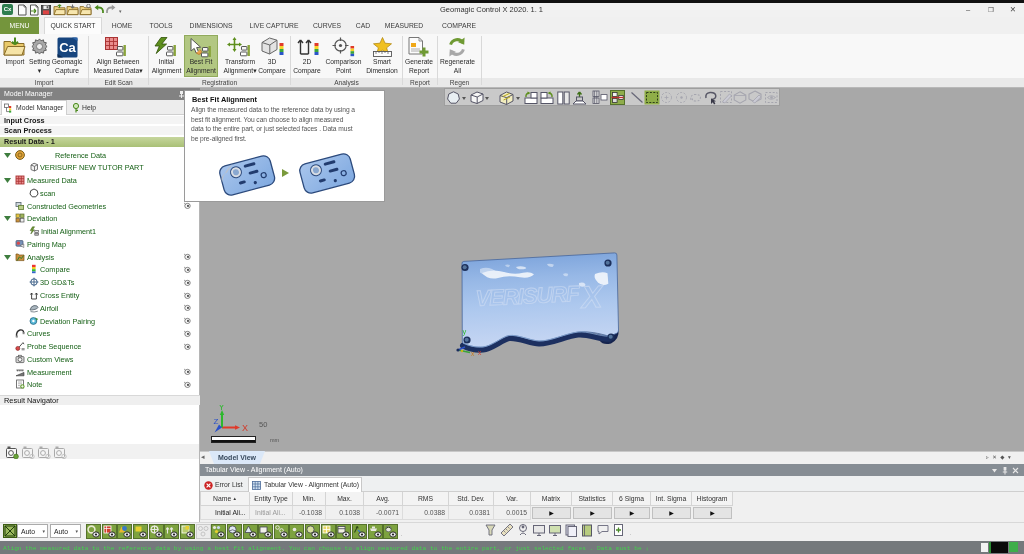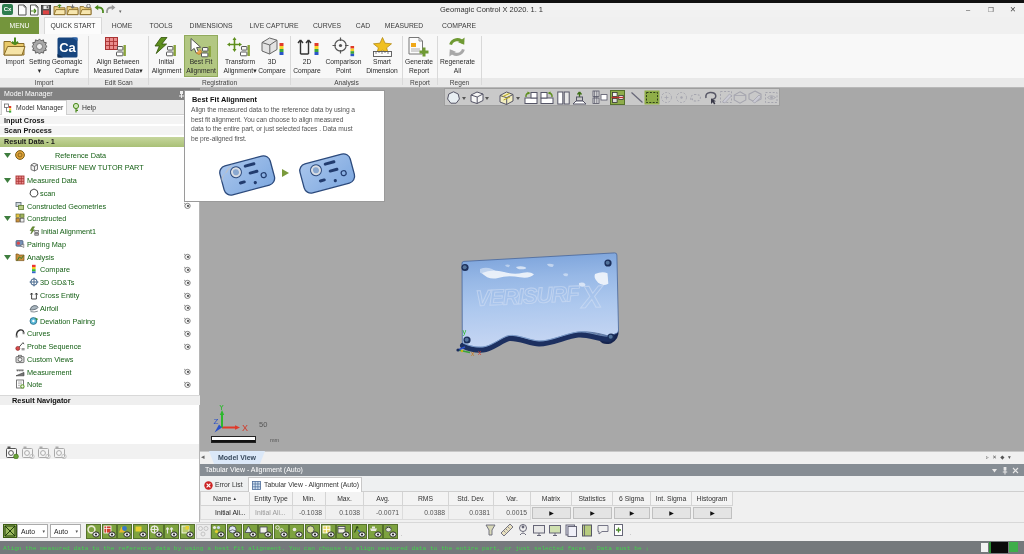--- a/index.html
+++ b/index.html
@@ -22,21 +22,21 @@
 .ricon { top:37px; }
 #leftpanel { left:0; top:88px; width:200px; height:434px; background:#fff; border-right:1px solid #b5b5b5; }
 #mmheader { left:0; top:88px; width:200px; height:12px; background:#828282; color:#fff; font-size:7px; line-height:12px; padding-left:4px; }
 #mmtabs { left:0; top:100px; width:200px; height:15px; background:#ededed; border-bottom:1px solid #cfcfcf; }
 #mmtab1 { left:1px; top:100px; width:66px; height:15px; background:#fff; border:1px solid #cfcfcf; border-bottom:none; font-size:6.8px; color:#333; line-height:14px; padding-left:14px; }
 #mmtab2 { left:69px; top:101px; width:34px; height:14px; font-size:6.8px; color:#333; line-height:14px; padding-left:13px; }
 .prow { left:0; width:200px; font-size:7.3px; font-weight:bold; color:#1a1a1a; padding-left:4px; }
 .trow { left:0; width:200px; height:12.8px; font-size:7.3px; color:#166016; }
 .trow .txt { position:absolute; top:2px; }
 .eye { position:absolute; right:8px; top:1.5px; width:9px; height:9px; }
-#resnav { left:0; top:395px; width:200px; height:10px; background:#efefef; border-top:1px solid #d8d8d8; font-size:7.4px; font-weight:bold; color:#111; line-height:10px; padding-left:12px; }
+#resnav { left:0; top:395px; width:200px; height:10px; background:#efefef; border-top:1px solid #d8d8d8; font-size:7.4px; font-weight:normal; color:#111; line-height:10px; padding-left:4px; }
 #viewport { left:200px; top:88px; width:824px; height:364px; background:#a8a8a8; }
 #vtoolbar { left:444px; top:88px; width:336px; height:18px; background:#c9c9c9; border:1px solid #9e9e9e; }
 #tooltip { left:184px; top:90px; width:201px; height:112px; background:#fff; border:1px solid #9a9a9a; }
 #tooltip .tt-title { position:absolute; left:7px; top:4px; font-size:7.4px; font-weight:bold; color:#111; }
 #tooltip .tt-body { position:absolute; left:6px; top:14px; width:178px; font-size:6.7px; letter-spacing:-0.08px; color:#555; line-height:9.5px; white-space:nowrap; }
 #mvbar { left:200px; top:451px; width:824px; height:13px; background:#f0f0f0; border-top:1px solid #c8c8c8; }
 #mvtab { left:209px; top:451px; width:56px; height:13px; background:#dbe8f8; font-size:7px; font-weight:bold; color:#36485c; text-align:center; line-height:13px; clip-path:polygon(0 0, 100% 0, 91% 100%, 9% 100%); }
 #tvheader { left:200px; top:464px; width:824px; height:12px; background:#868d94; color:#fff; font-size:7px; line-height:12px; padding-left:5px; }
 #tvtabs { left:200px; top:476px; width:824px; height:16px; background:#eef0f1; border-bottom:1px solid #cfcfcf; }
 #tverr { left:202px; top:478px; width:46px; height:14px; font-size:6.8px; color:#333; line-height:14px; padding-left:13px; }
@@ -407,21 +407,21 @@
       <use href="#i-eye"></use>
     </svg>
   </div>
 <div class="abs trow" style="top:212.3px;">
     <svg style="position:absolute;left:4px;top:4px" width="7" height="5">
       <path d="M0,0 L7,0 L3.5,5 Z" fill="#3e7d3e"></path>
     </svg>
     <svg style="position:absolute;left:15px;top:1px" width="10" height="10">
       <use href="#i-align"></use>
     </svg>
-    <span class="txt" style="left:27px;">Constructed</span>
+    <span class="txt" style="left:27px;">Deviation</span>
   </div>
 <div class="abs trow" style="top:225.1px;">
     <svg style="position:absolute;left:29px;top:1px" width="10" height="10">
       <use href="#i-ialign"></use>
     </svg>
     <span class="txt" style="left:41px;">Initial Alignment1</span>
   </div>
 <div class="abs trow" style="top:237.9px;">
     <svg style="position:absolute;left:15px;top:1px" width="10" height="10">
       <use href="#i-pmap"></use>

